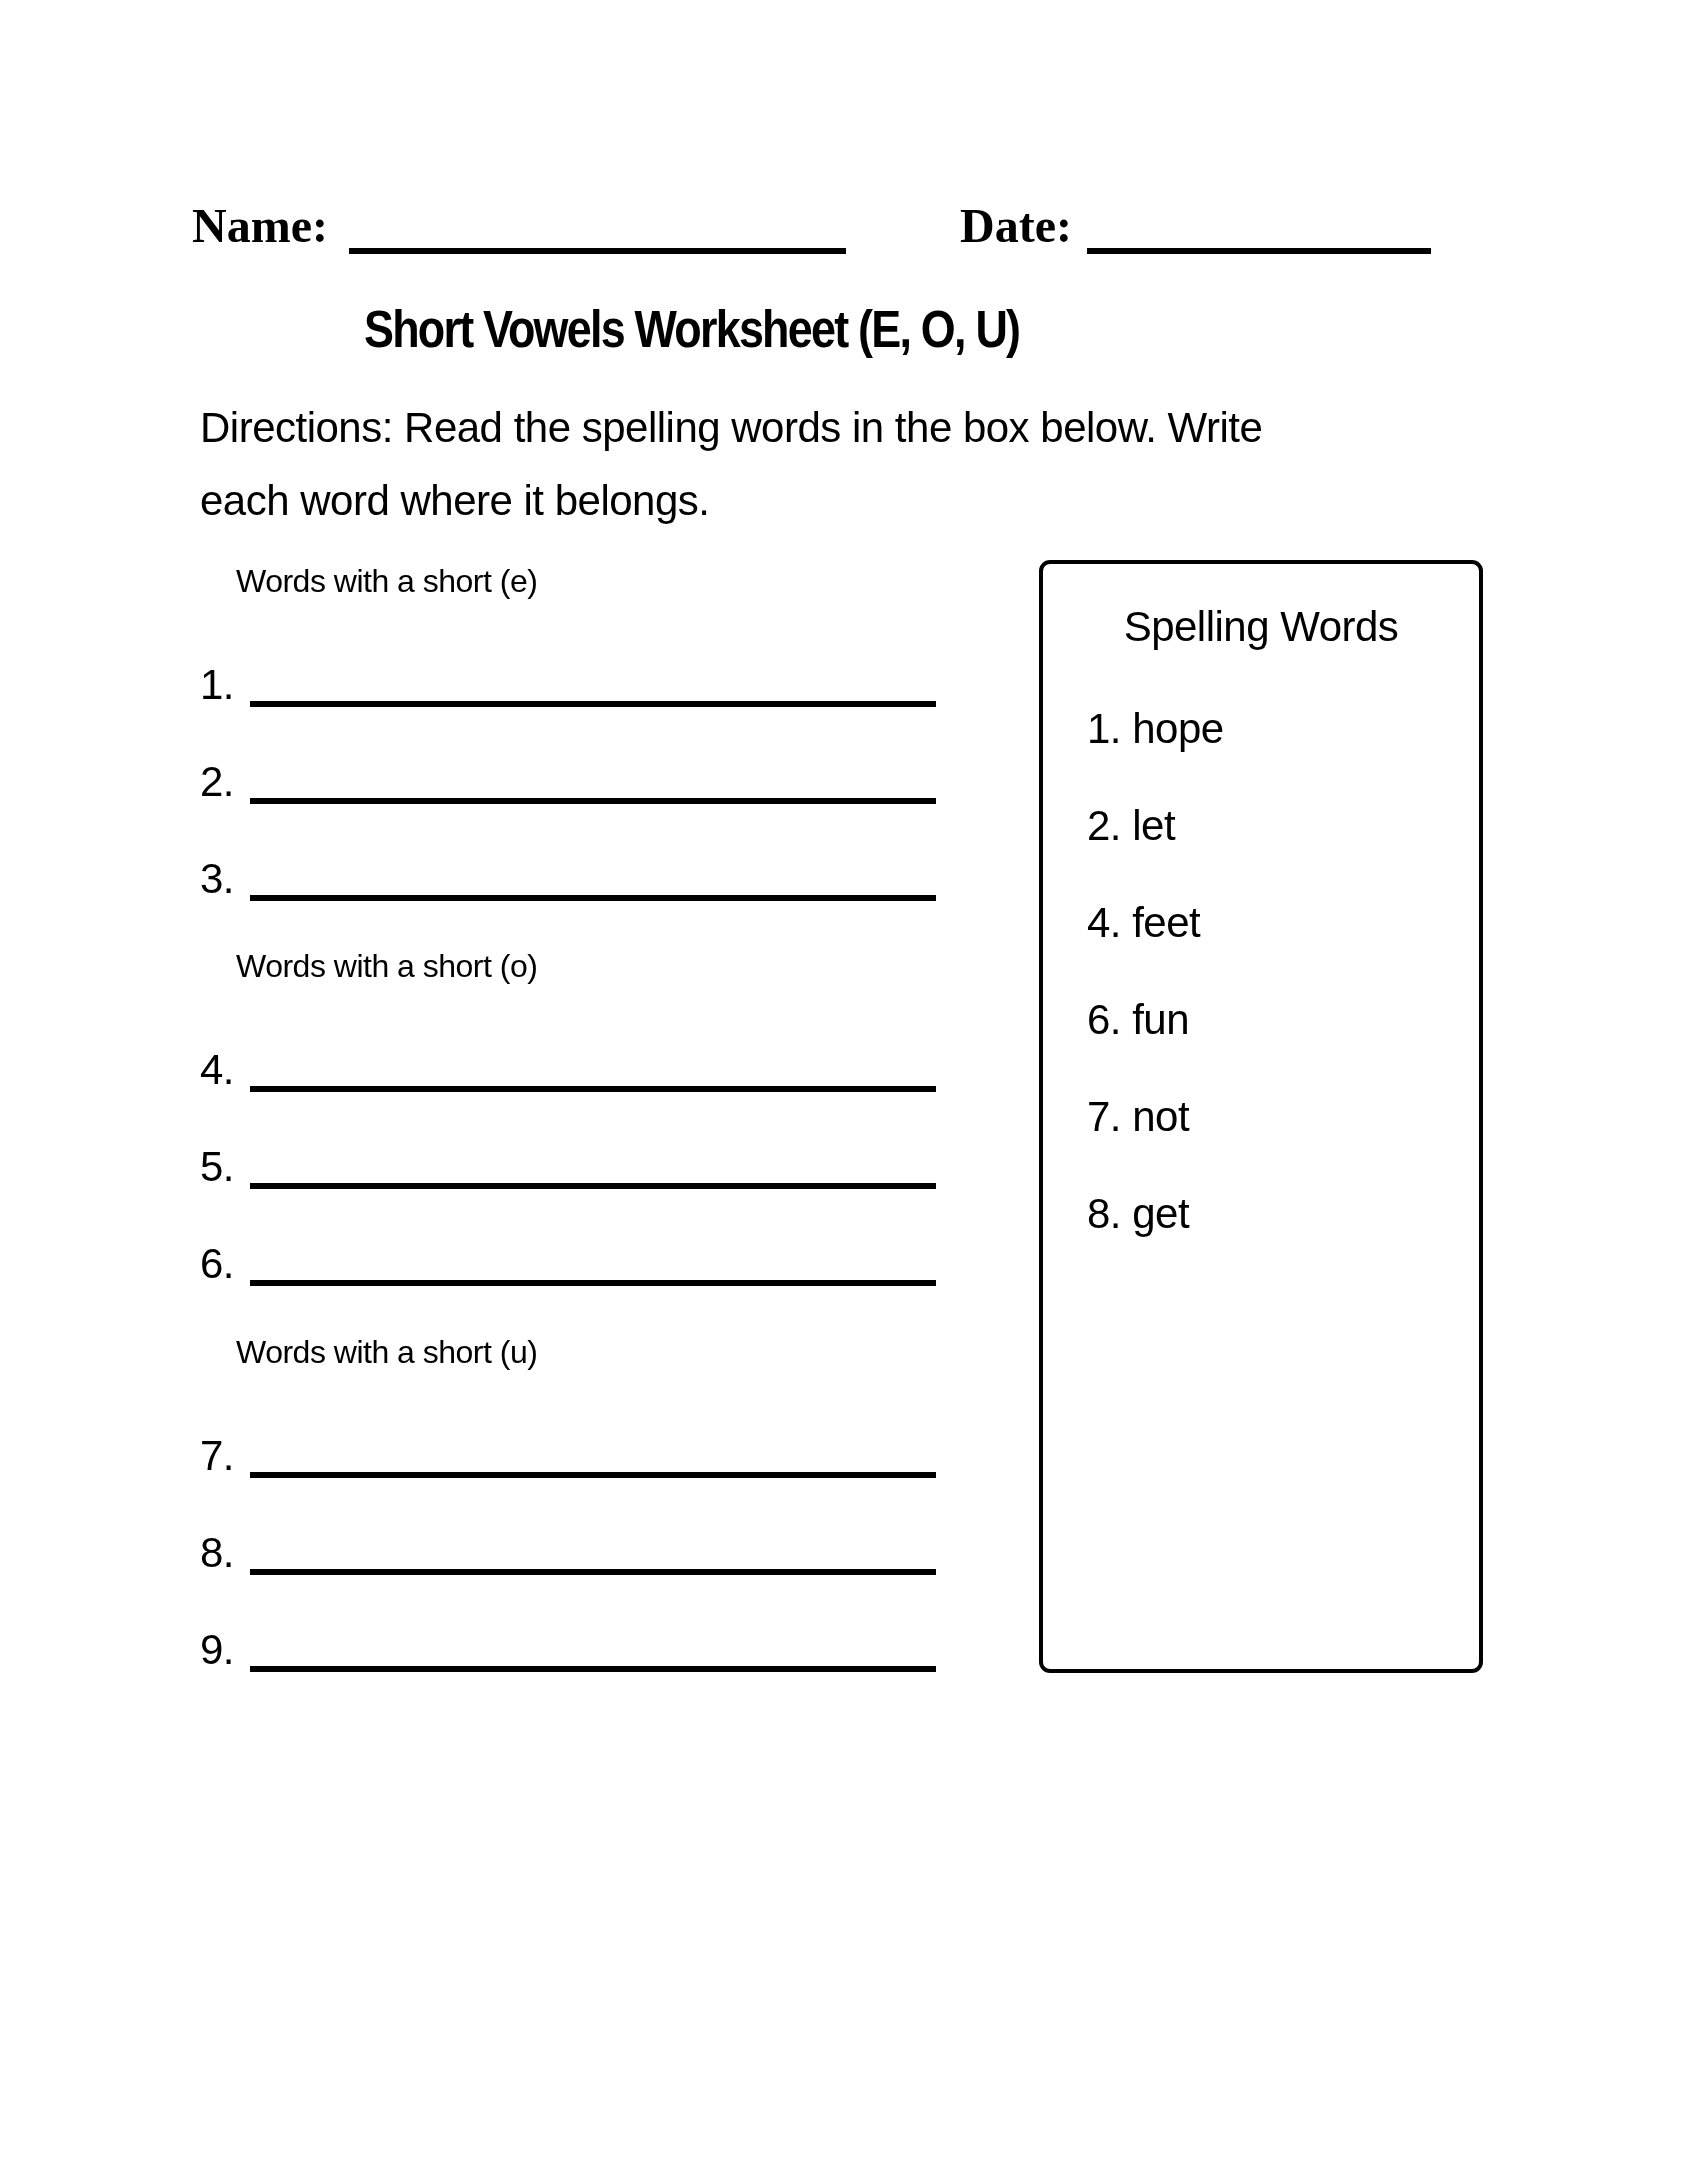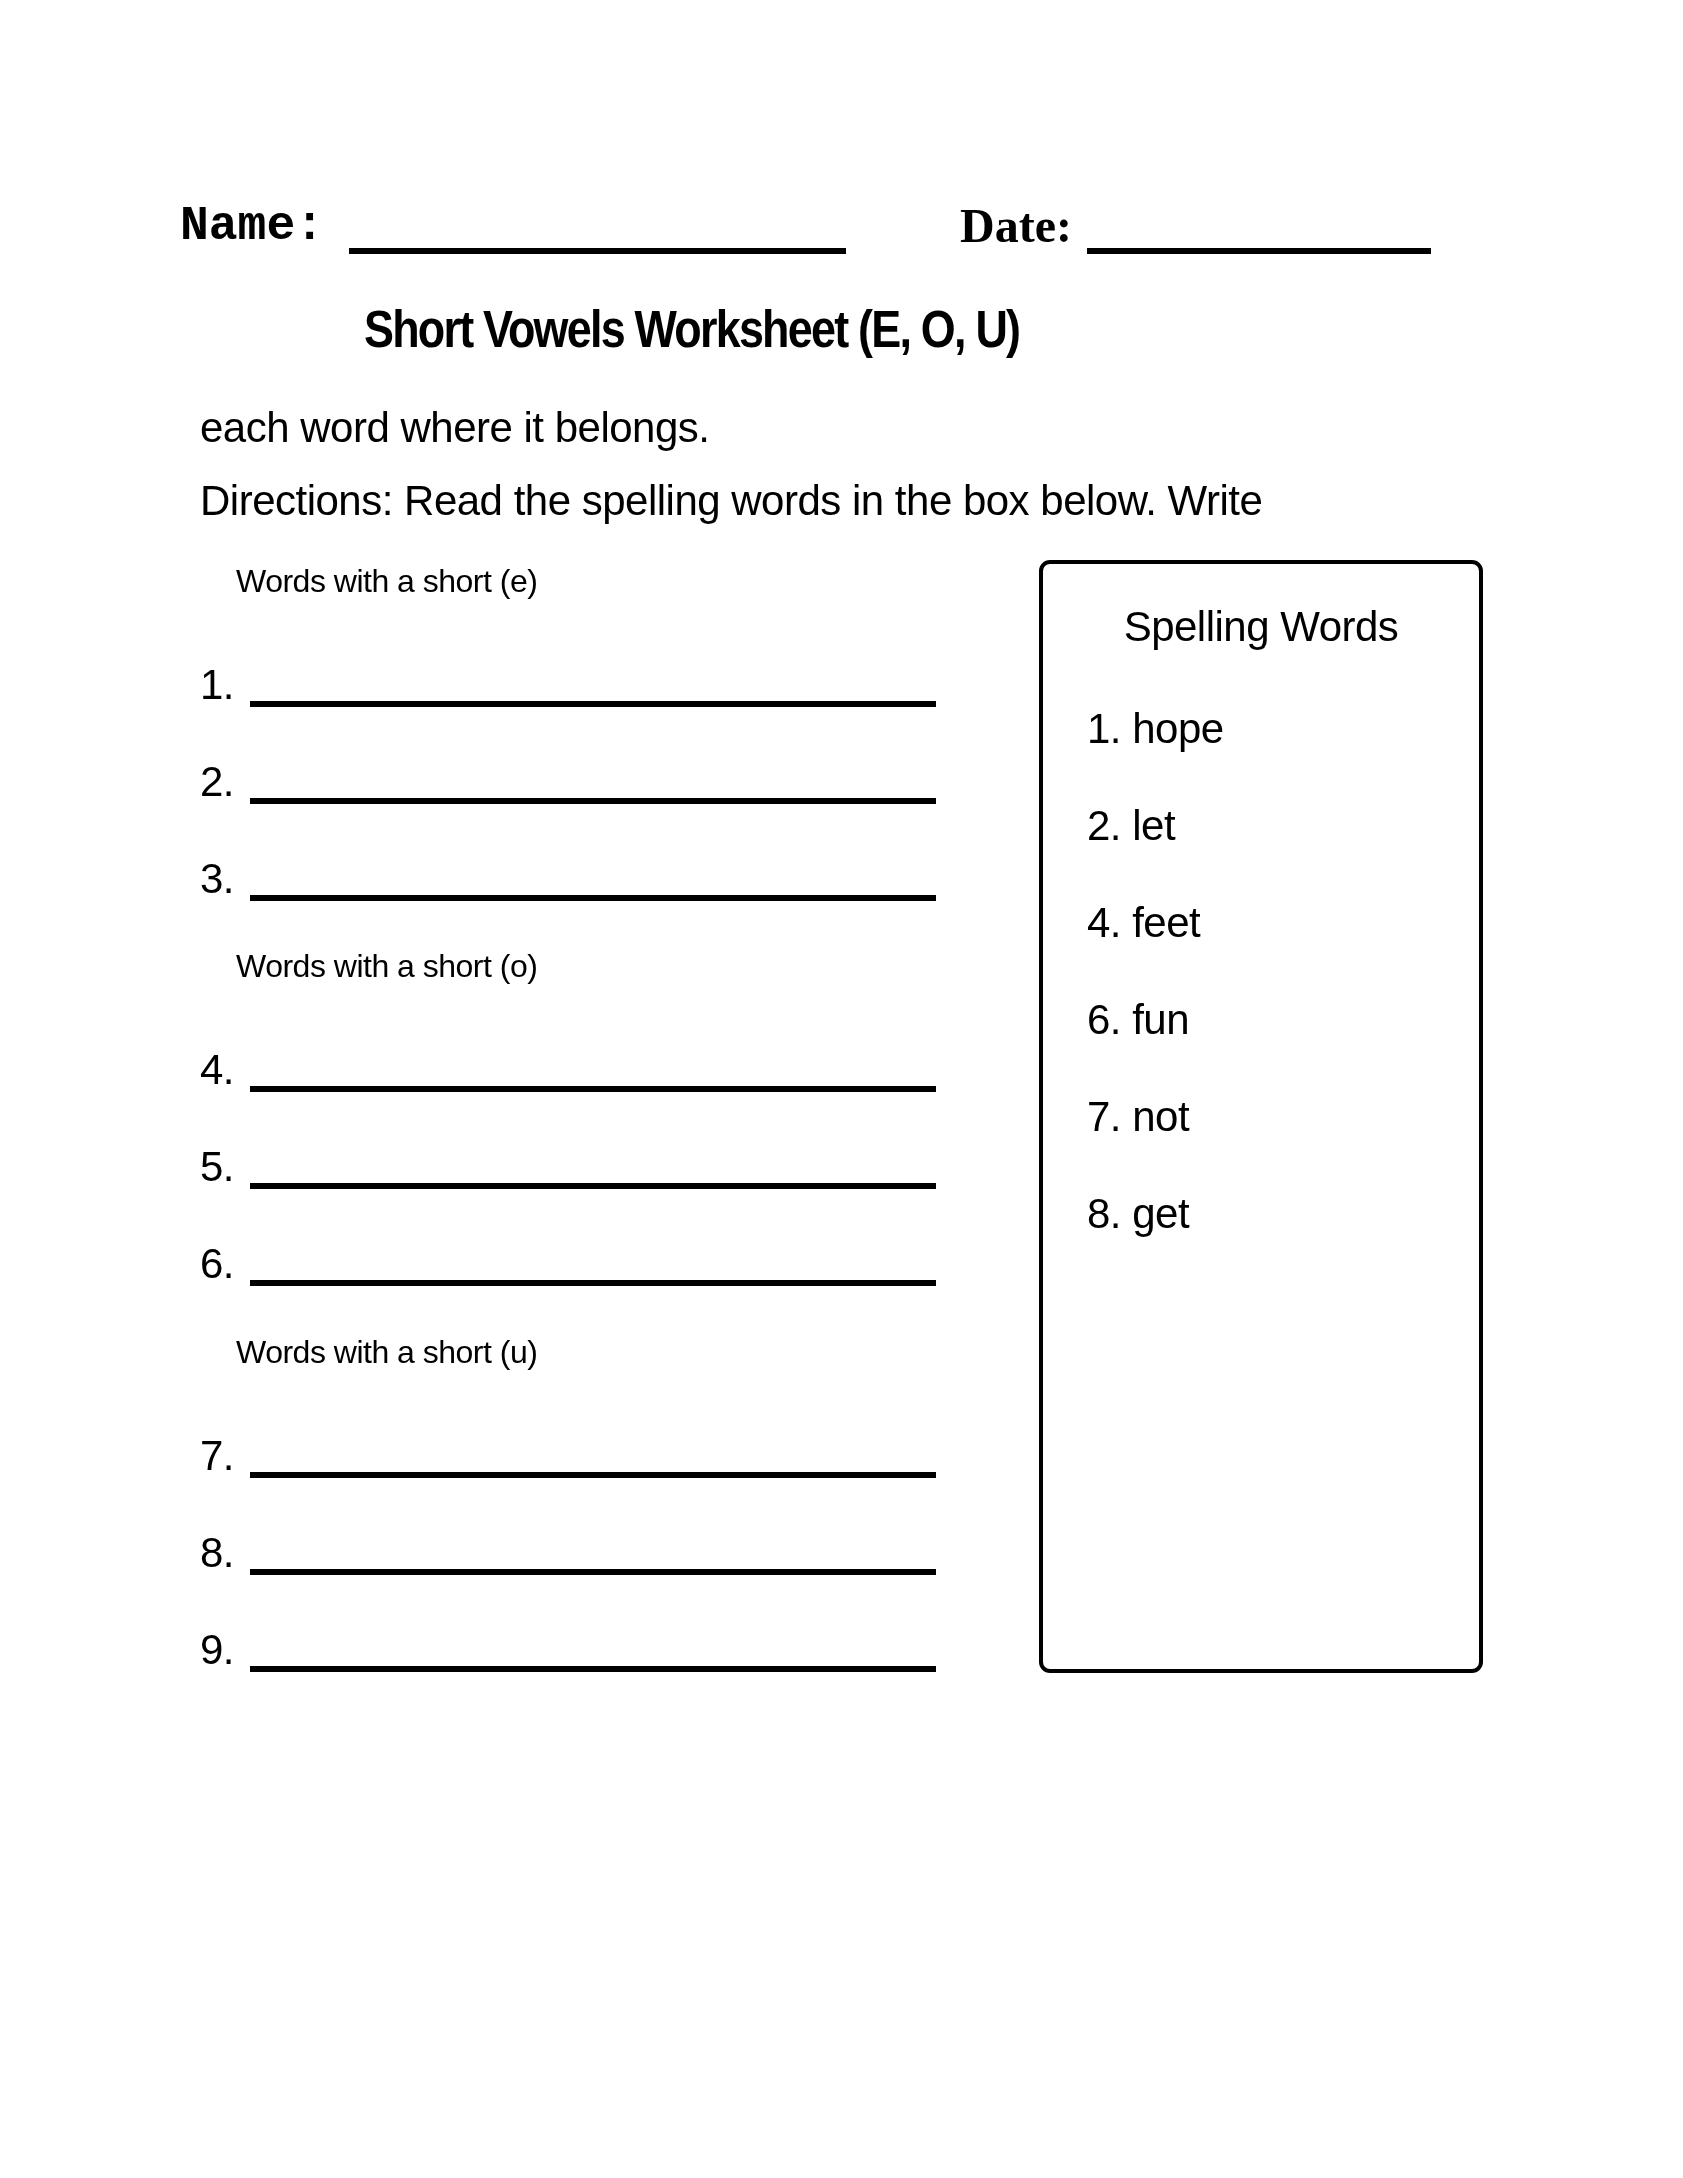--- a/index.html
+++ b/index.html
@@ -22,21 +22,21 @@
   }
   
   .hdr-label {
     position: absolute;
     font-family: "Liberation Serif", serif;
     font-weight: bold;
     font-size: 48px;
     line-height: 48px;
     white-space: nowrap;
   }
-  .name-label { left: 180px; top: 202px; font-family: Liberation Mono, monospace; }
+  .name-label { left: 192px; top: 202px; }
   .date-label { left: 960px; top: 202px; }
   .rule {
     position: absolute;
     height: 0;
     border-top: 6px solid #000000;
   }
   .name-rule { left: 349px; top: 248px; width: 497px; }
   .date-rule { left: 1087px; top: 248px; width: 344px; }
   
   .title {
@@ -131,22 +131,22 @@
 <div class="page">
 
   <span class="hdr-label name-label">Name:</span>
   <div class="rule name-rule"></div>
   <span class="hdr-label date-label">Date:</span>
   <div class="rule date-rule"></div>
 
   <div class="title">Short Vowels Worksheet (E, O, U)</div>
 
   <div class="directions">
+    <span class="dir-line">Directions: Read the spelling words in the box below. Write</span>
     <span class="dir-line">each word where it belongs.</span>
-    <span class="dir-line">Directions: Read the spelling words in the box below. Write</span>
   </div>
 
   <div class="section section-1">
     <div class="section-header">Words with a short (e)</div>
     <div class="blank-row first">
       <span class="blank-num">1.</span>
       <span class="blank-line"></span>
     </div>
     <div class="blank-row">
       <span class="blank-num">2.</span>

